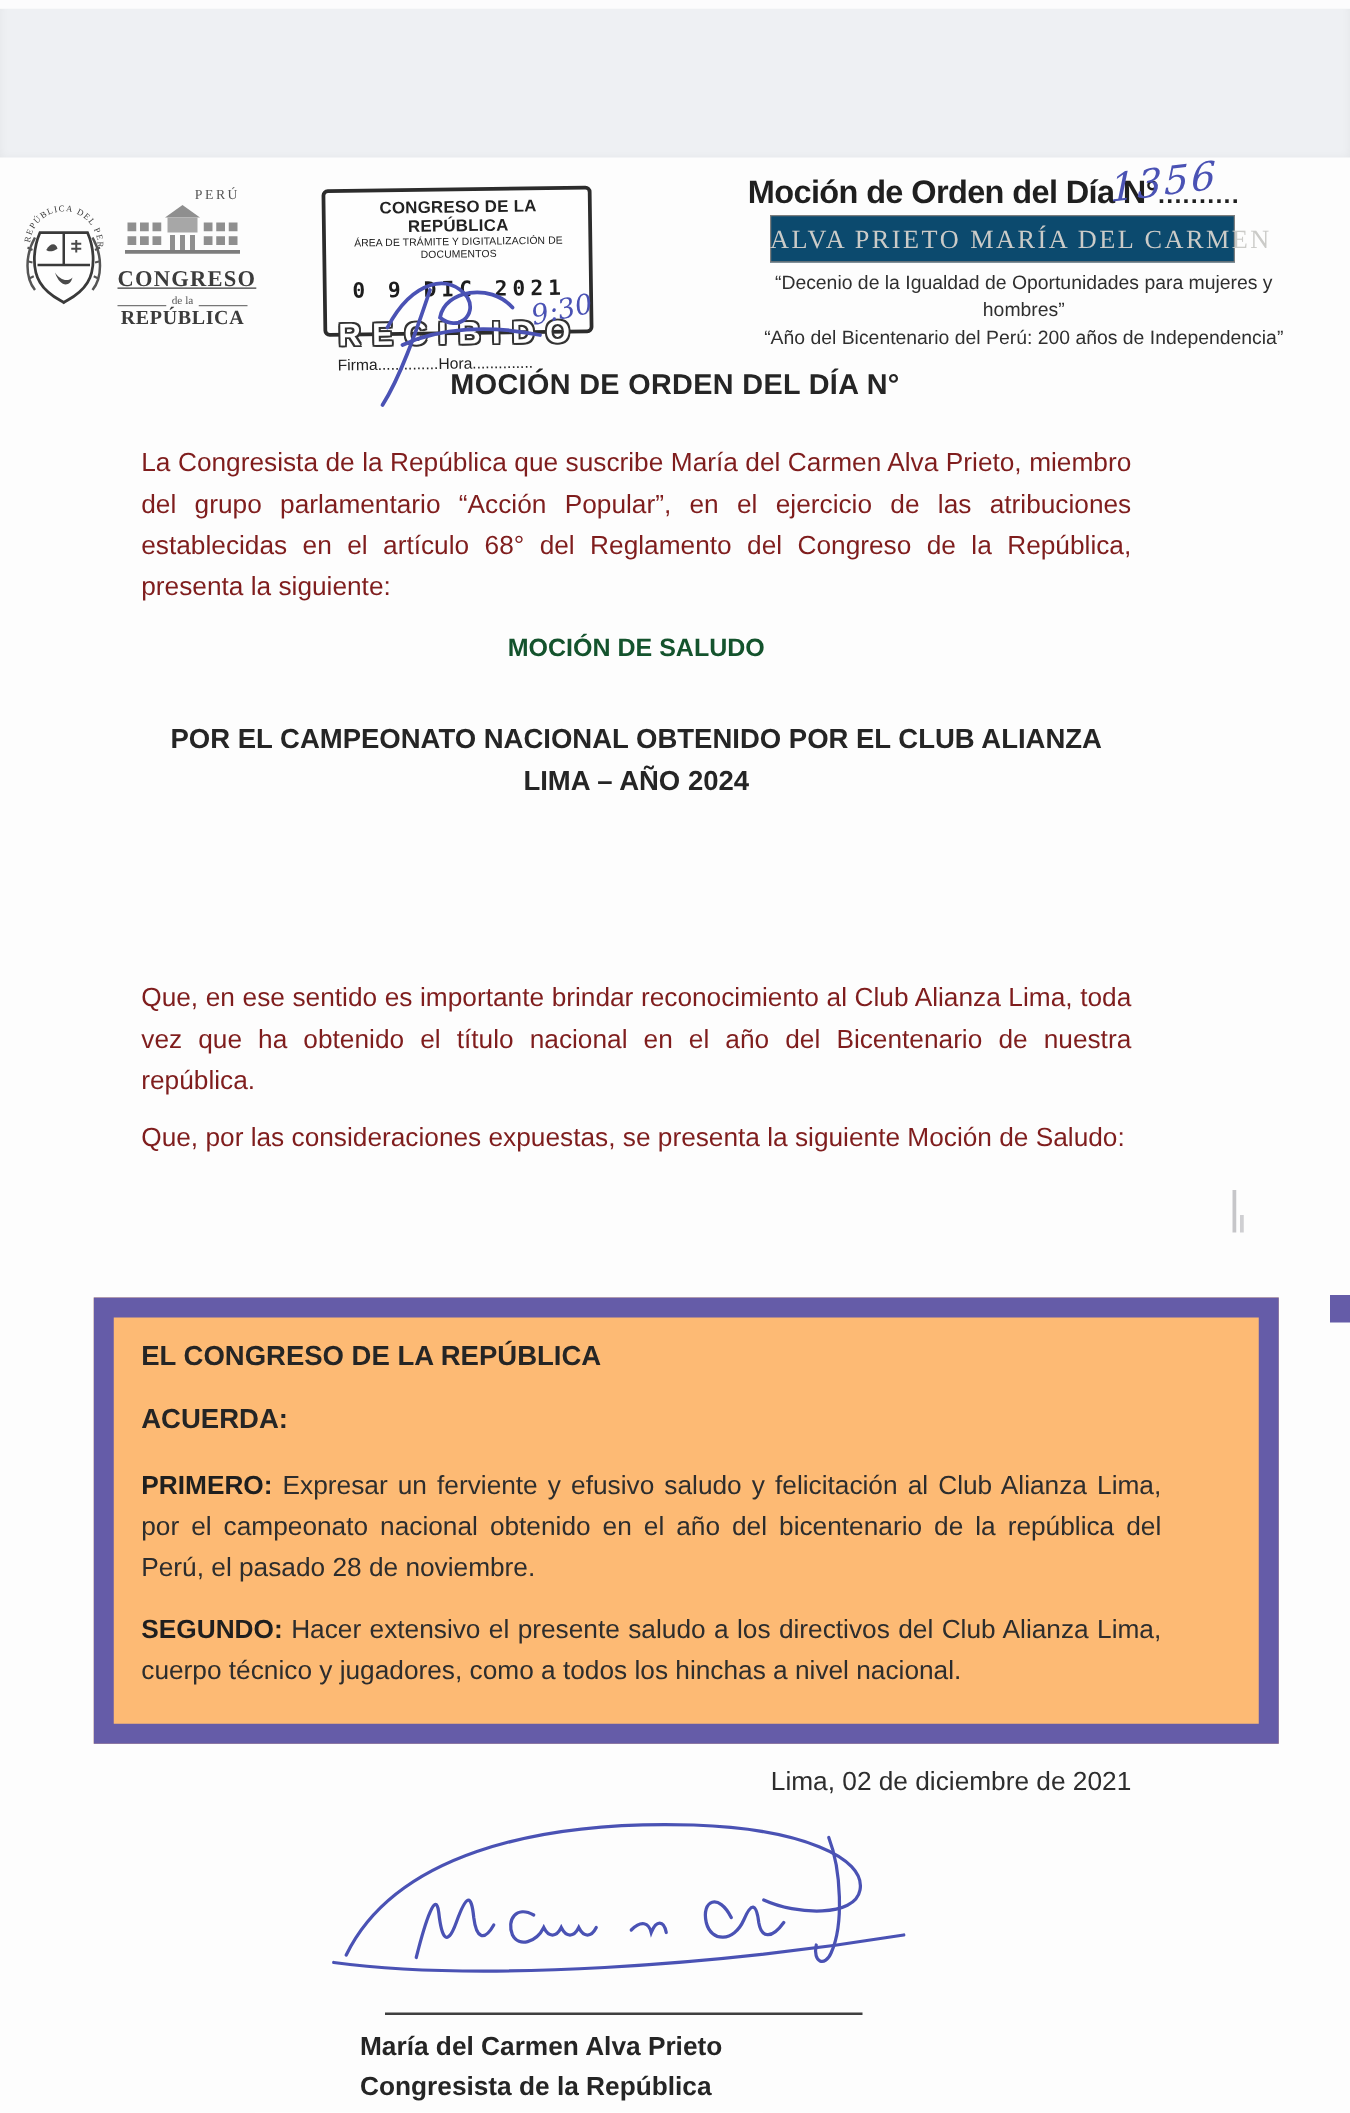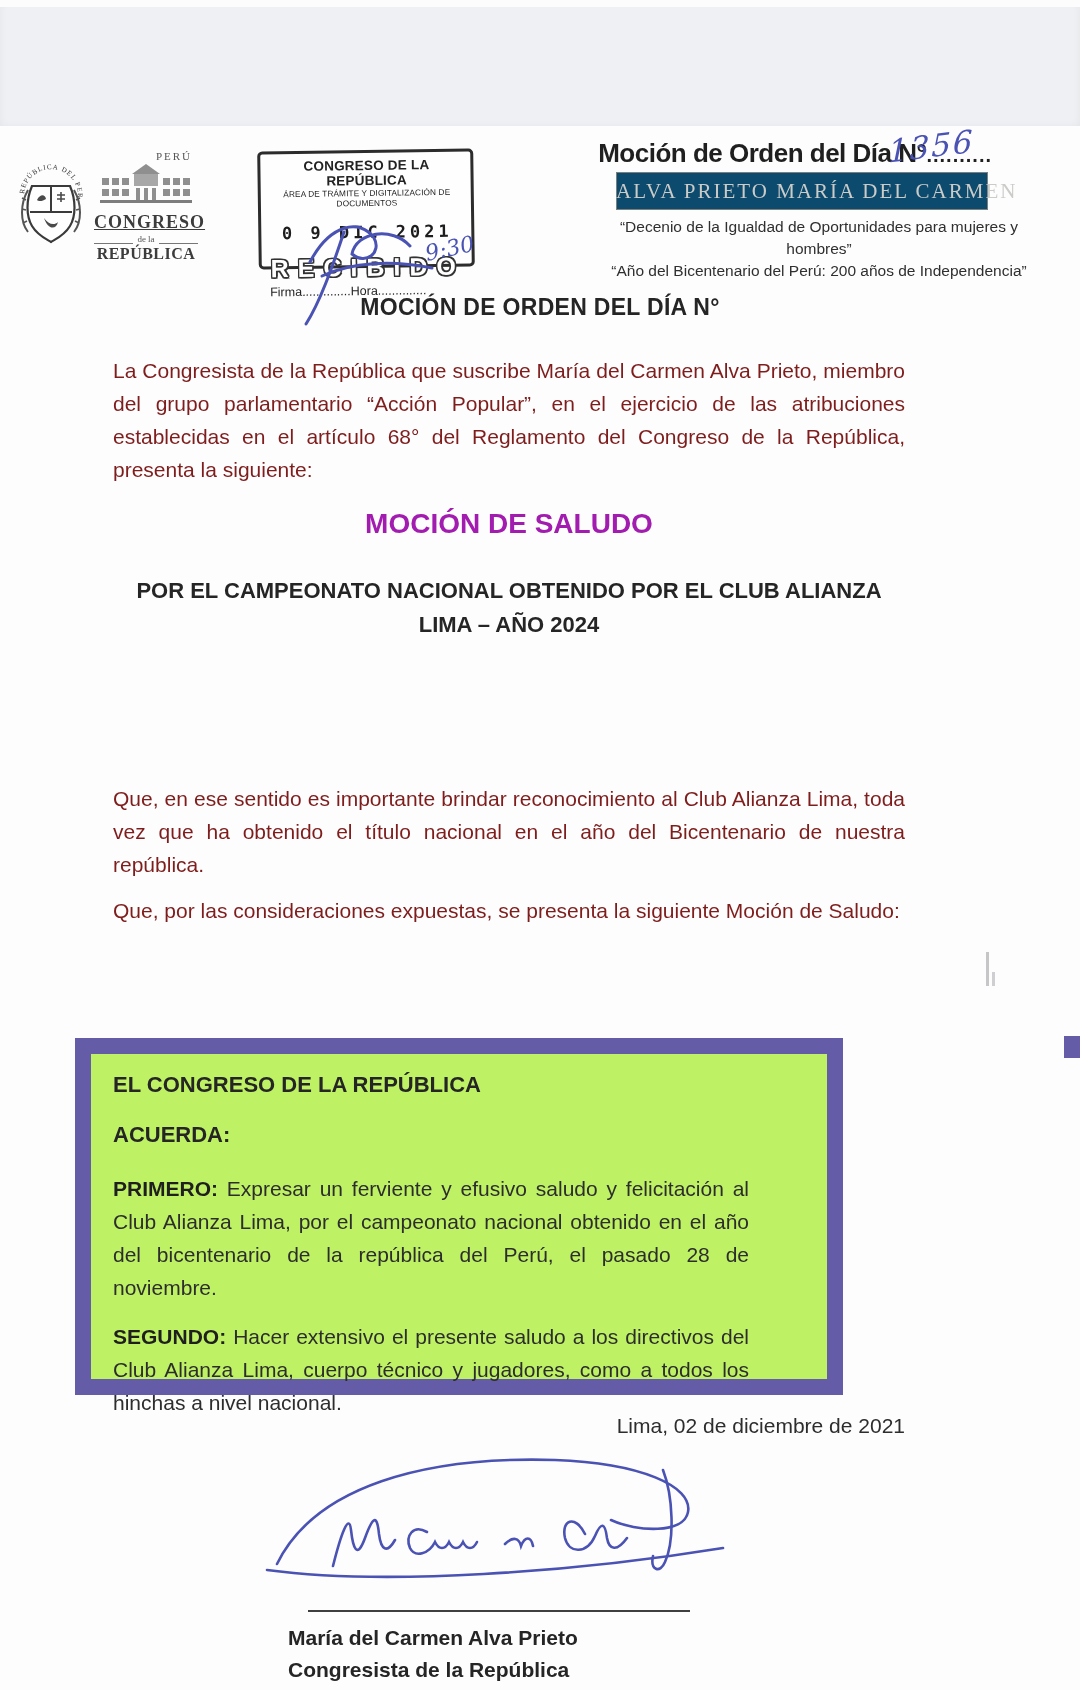--- a/index.html
+++ b/index.html
@@ -55,31 +55,31 @@
     font-family:"Liberation Serif",serif;font-size:21px;letter-spacing:2px;color:#cbcbc8;
     text-align:center;line-height:38px;white-space:nowrap;
   }
   .quotes{position:absolute;left:566px;top:90px;width:424px;text-align:center;font-size:15.5px;color:#2f2f2f;line-height:22px;margin-left:41px;}
 
   
   .main-title{position:absolute;left:0;top:168px;width:1080px;text-align:center;font-weight:bold;font-size:23px;color:#252525;letter-spacing:0.3px;}
   .col{left:113px;width:792px;position:absolute;}
   .para{font-size:21px;line-height:33px;text-align:justify;color:#7f1d1d;}
   .intro{top:228px;}
-  .subtitle1{top:382px;text-align:center;font-weight:bold;font-size:28px;color:#a21caf;}
+  .subtitle1{top:382px;text-align:center;font-weight:bold;font-size:20px;color:#14532d;}
   .subtitle2{top:448px;text-align:center;font-weight:bold;font-size:22px;line-height:34px;color:#252525;}
   .considerando{top:558px;font-weight:bold;font-size:22px;color:#252525;}
   .pA{top:598px;}
   .pB{top:656px;}
   .pC{top:768px;}
 
   
   .accord-box{
-    position:absolute;left:75px;top:912px;width:768px;height:357px;box-sizing:border-box;
-    border:16px solid #655ca8;background:#bef264;padding:18px 78px 0 22px;
+    position:absolute;left:75px;top:912px;width:948px;height:357px;box-sizing:border-box;
+    border:16px solid #655ca8;background:#fdba74;padding:18px 78px 0 22px;
   }
   .accord-box .bh{font-weight:bold;font-size:22px;color:#252525;margin-bottom:24px;}
   .accord-box .ba{font-weight:bold;font-size:22px;color:#252525;margin-bottom:24px;}
   .accord-box .bp{font-size:21px;line-height:33px;text-align:justify;color:#2d2d2d;margin-bottom:16px;}
   .accord-box .bp b{color:#1f1f1f;}
   .box-edge-frag{position:absolute;left:1064px;top:910px;width:16px;height:22px;background:#655ca8;}
   .scan-marks{position:absolute;left:986px;top:826px;width:8px;height:34px;
     border-left:3px solid #b9b9bd;border-right:0;opacity:.8;}
   .scan-marks:after{content:"";position:absolute;left:3px;top:20px;width:3px;height:14px;background:#c4c4c8;}
 

